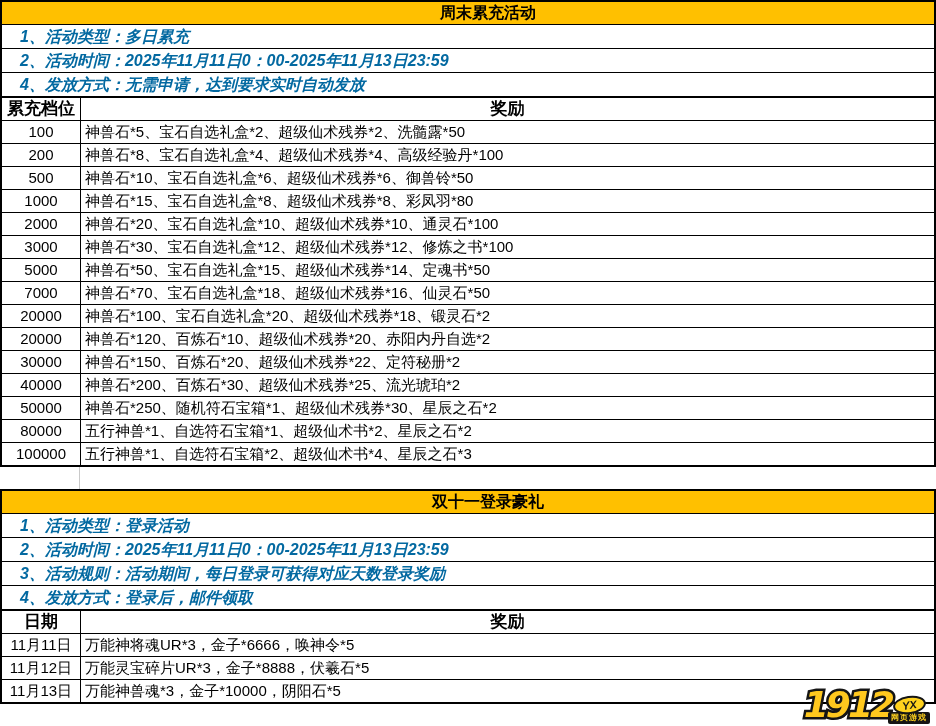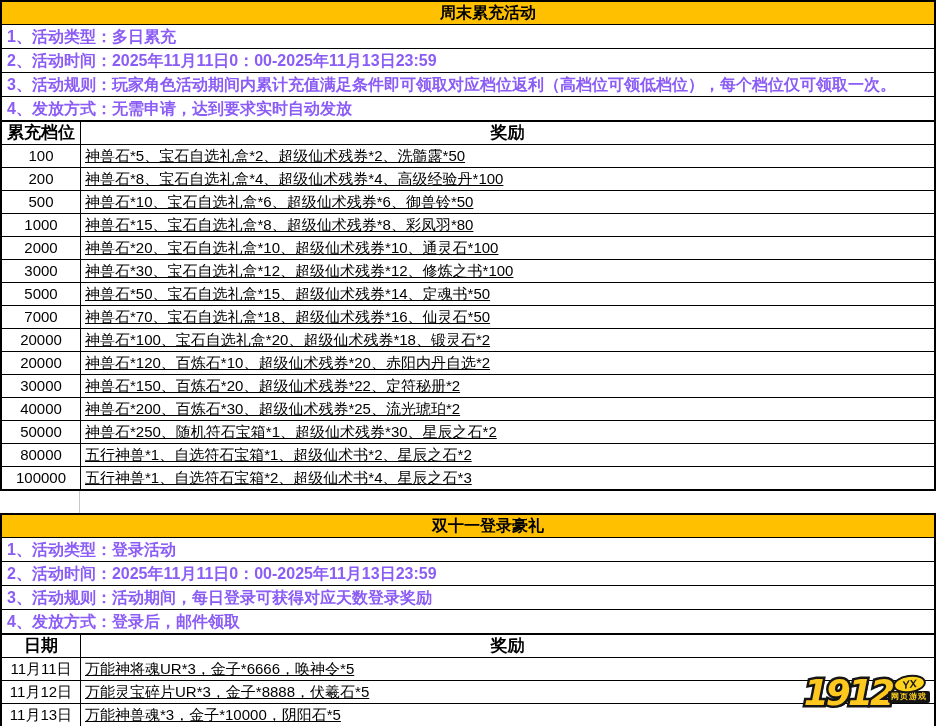--- a/index.html
+++ b/index.html
@@ -10,43 +10,43 @@
   }
   .section{border:2px solid #000;background:#fff;}
   .sec-title{
     height:22px;line-height:22px;text-align:center;
     background:#FFC000;color:#000;font-weight:bold;font-size:16px;
     border-bottom:1px solid #000;
     padding-left:40px;
   }
   .info-row{
     height:23px;line-height:23px;border-bottom:1px solid #000;
-    color:#8b5cf6;font-weight:bold;font-size:16px;
-    padding:0 5px;white-space:nowrap;overflow:hidden;
+    color:#0369a1;font-weight:bold;font-size:16px;
+    padding:0 18px;white-space:nowrap;overflow:hidden;font-style:italic;
   }
   .info-row:last-child{border-bottom:1px solid #000;}
   table.grid{width:100%;border-collapse:collapse;table-layout:fixed;}
   table.grid th,table.grid td{
     border:1px solid #000;font-size:15px;color:#000;
     padding:0 4px;height:22px;line-height:22px;
     white-space:nowrap;overflow:hidden;
   }
   table.grid th{font-weight:bold;text-align:center;font-size:17px;}
   table.grid .c1{width:76px;text-align:center;padding:0 1px;}
-  table.grid td:not(.c1){text-align:left;text-decoration:underline;}
+  table.grid td:not(.c1){text-align:left;}
   table.grid tr>*:first-child{border-left:none;}
   table.grid tr>*:last-child{border-right:none;}
   table.grid tbody tr:last-child td{border-bottom:none;}
   .gap{height:22px;position:relative;background:#fff;}
   .gap-line{position:absolute;left:79px;top:0;bottom:0;width:1px;background:#c9c9c9;}
 
   
   .logo{
-    position:absolute;right:6px;bottom:14px;z-index:10;
-    display:flex;align-items:flex-start;
+    position:absolute;right:6px;bottom:2px;z-index:10;
+    display:flex;align-items:flex-end;
   }
   .logo-num{
     font-family:"DejaVu Sans",sans-serif;
     font-style:italic;font-weight:bold;font-size:36px;line-height:38px;
     color:#ffc81e;letter-spacing:-3px;
     -webkit-text-stroke:5px #151515;paint-order:stroke fill;
     text-shadow:2px 2px 0 #151515;
   }
   .logo-right{display:flex;flex-direction:column;align-items:center;margin-left:-4px;margin-top:1px;}
   .logo-yx{
@@ -63,21 +63,20 @@
 </head>
 <body>
 
 <div>
 
   <section class="section">
     <div class="sec-title">周末累充活动</div>
     <div>
         <div class="info-row">1、活动类型：多日累充</div>
         <div class="info-row">2、活动时间：2025年11月11日0：00-2025年11月13日23:59</div>
-        <div class="info-row">3、活动规则：玩家角色活动期间内累计充值满足条件即可领取对应档位返利（高档位可领低档位），每个档位仅可领取一次。</div>
         <div class="info-row">4、发放方式：无需申请，达到要求实时自动发放</div>
       </div>
     <table class="grid">
       <thead>
         <tr>
           <th class="c1">累充档位</th>
           <th>奖励</th>
         </tr>
       </thead>
       <tbody>

